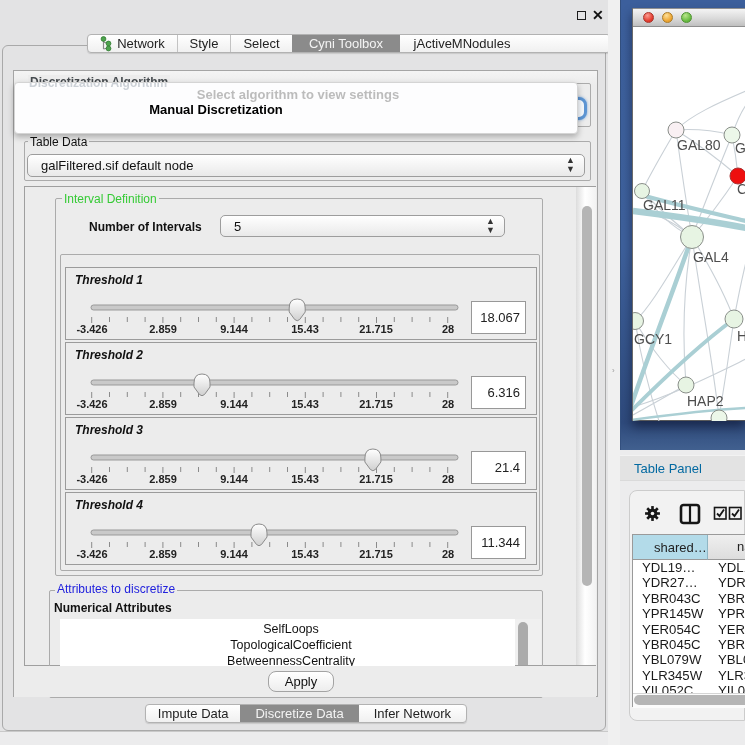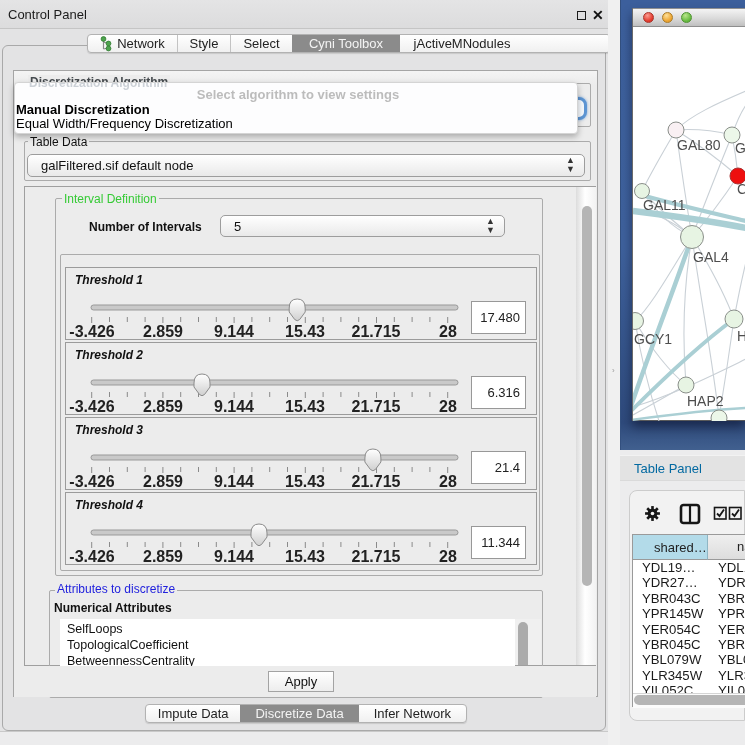--- a/index.html
+++ b/index.html
@@ -24,27 +24,27 @@
 .combo .cv{position:absolute;left:13px;top:3px;}
 .combo .arr{position:absolute;right:9px;top:1px;font-size:9px;color:#333;line-height:9px;text-align:center;}
 
 #scrollpane{left:24px;top:186px;width:572px;height:480px;border:1px solid #9f9f9f;box-sizing:border-box;}
 #vscroll{left:576px;top:187px;width:20px;height:478px;background:linear-gradient(to right,#dcdcdc,#ffffff 45%,#f2f2f2);}
 #vthumb{left:582px;top:206px;width:10px;height:380px;background:#b5b5b5;border-radius:5px;}
 
 .tblock{position:absolute;left:65px;width:472px;height:73px;border:1px solid #9b9b9b;box-sizing:border-box;}
 .tname{position:absolute;left:9px;top:5px;font-weight:bold;font-size:12px;color:#111;font-style:italic;}
 .vbox{position:absolute;left:405px;top:33px;width:55px;height:33px;border:1px solid #989898;background:#fff;box-sizing:border-box;font-size:13px;color:#222;text-align:right;line-height:31px;padding-right:5px;}
-.slab{position:absolute;top:55px;font-size:16px;font-weight:bold;color:#222;transform:translateX(-50%);}
-
-#attrlist{left:60px;top:619px;width:455px;height:46px;background:#fff;overflow:hidden;font-size:12.5px;color:#111;padding-top:2px;}
+.slab{position:absolute;top:55px;font-size:11px;font-weight:bold;color:#222;transform:translateX(-50%);}
+
+#attrlist{left:60px;top:619px;width:455px;height:46px;background:#fff;overflow:hidden;font-size:12.5px;color:#111;padding-top:2px;text-align:center;}
 #attrlist div{padding-left:7px;height:16px;line-height:16px;}
 #listthumb{left:518px;top:622px;width:10px;height:43px;background:#ababab;border-radius:5px 5px 0 0;}
 
-#apply{left:268px;top:671px;width:66px;height:21px;background:linear-gradient(#ffffff,#ededed);border:1px solid #a3a3a3;border-radius:0;box-sizing:border-box;text-align:center;font-size:13px;color:#111;line-height:19px;}
+#apply{left:268px;top:671px;width:66px;height:21px;background:linear-gradient(#ffffff,#ededed);border:1px solid #a3a3a3;border-radius:8px;box-sizing:border-box;text-align:center;font-size:13px;color:#111;line-height:19px;}
 
 #popup{left:14px;top:82px;width:564px;height:52px;background:#fdfdfe;border:1px solid #d4d4d4;border-radius:4px;box-shadow:0 3px 6px rgba(0,0,0,0.28);box-sizing:border-box;overflow:hidden;}
 
 #wc-float{left:577px;top:11px;width:9px;height:9px;border:1.5px solid #1c1c1c;box-sizing:border-box;}
 #wc-close{left:592px;top:7px;width:16px;height:18px;font-size:14px;font-weight:bold;color:#111;}
 
 #splitter{left:608px;top:0;width:12px;height:745px;background:#f0f0f0;}
 #desktop{left:620px;top:0;width:125px;height:450px;background:linear-gradient(#3c5f9c,#3e619d 55%,#2e4a7c 94%,#41608f);border-left:1px solid #33507f;box-sizing:border-box;}
 #netwin{left:632px;top:8px;width:113px;height:413px;background:#fff;border-left:1px solid #6b6b6b;border-bottom:1px solid #5a5a5a;box-sizing:border-box;box-shadow:0 6px 10px rgba(0,0,20,0.45);}
 #nettitle{left:0;top:0;width:113px;height:19px;background:linear-gradient(#f4f4f4,#dadada 55%,#bfbfbf);border-top:1px solid #909090;border-bottom:1px solid #8e8e8e;box-sizing:border-box;}
@@ -57,23 +57,20 @@
 .hdr2{position:absolute;left:75px;top:0;width:38px;height:25px;background:linear-gradient(#efefef,#dddddd);box-sizing:border-box;font-size:13px;color:#222;border-bottom:1px solid #9a9a9a;}
 .col{position:absolute;top:25px;font-size:13.2px;color:#1a1a1a;line-height:15.4px;white-space:pre;}
 #hscroll{left:633px;top:693px;width:112px;height:14px;background:#fbfbfb;border-top:1px solid #d5d5d5;}
 #hthumb{left:634px;top:695px;width:118px;height:10px;background:#b5b5b5;border-radius:5px;}
 svg{display:block;}
 </style></head>
 <body>
 <div id="root">
 
   <div class="abs" style="left:0;top:0;width:608px;height:731px;background:#e3e3e4;"></div>
-  <div class="abs" id="titlebar">
-      <span class="t">Control Panel</span>
-    </div>
   <div class="abs" id="wc-float"></div>
   <div class="abs" id="wc-close">✕</div>
   <div class="abs" id="outerborder"></div>
 
   <div class="abs tabstrip" id="toptabs">
     <div class="tab" style="width:89px;">
       <svg width="13" height="16" viewBox="0 0 13 16" style="margin-right:4px;">
         <line x1="3.5" y1="3" x2="3.5" y2="13" stroke="#8a8a8a" stroke-width="1.2"></line>
         <line x1="3.5" y1="6" x2="8" y2="7.5" stroke="#8a8a8a" stroke-width="1.2"></line>
         <line x1="3.5" y1="13" x2="8" y2="12" stroke="#8a8a8a" stroke-width="1.2"></line>
@@ -133,21 +130,21 @@
         <g transform="translate(231.2,41)">
           <path d="M -8,-1 Q -8,-10 0,-10 Q 8,-10 8,-1 L 8,3 L 2.5,10.5 Q 0,13 -2.5,10.5 L -8,3 Z" fill="url(#thg)" stroke="#8b8b8b" stroke-width="1"></path>
         </g>
       </svg>
       <div class="slab" style="left:26px;">-3.426</div>
       <div class="slab" style="left:97px;">2.859</div>
       <div class="slab" style="left:168px;">9.144</div>
       <div class="slab" style="left:239px;">15.43</div>
       <div class="slab" style="left:310px;">21.715</div>
       <div class="slab" style="left:382px;">28</div>
-      <div class="vbox">17.480</div>
+      <div class="vbox">18.067</div>
     </div>
   <div class="tblock" style="top:342px;">
       <div class="tname">Threshold 2</div>
       <svg width="470" height="71" viewBox="0 0 470 71">
         <rect x="25" y="37" width="367" height="5" rx="2.5" fill="#c9c9c9" stroke="#999999" stroke-width="1"></rect>
         <path d="M25.7,49v6 M43.5,49v5 M61.3,49v5 M79.1,49v5 M96.9,49v6 M114.7,49v5 M132.5,49v5 M150.3,49v5 M168.1,49v6 M185.9,49v5 M203.7,49v5 M221.5,49v5 M239.3,49v6 M257.1,49v5 M274.9,49v5 M292.7,49v5 M310.5,49v6 M328.3,49v5 M346.1,49v5 M363.9,49v5 M381.7,49v6" stroke="#8a8a8a" stroke-width="1" fill="none"></path>
         <g transform="translate(136.0,41)">
           <path d="M -8,-1 Q -8,-10 0,-10 Q 8,-10 8,-1 L 8,3 L 2.5,10.5 Q 0,13 -2.5,10.5 L -8,3 Z" fill="url(#thg)" stroke="#8b8b8b" stroke-width="1"></path>
         </g>
       </svg>
@@ -203,22 +200,21 @@
     <div>BetweennessCentrality</div>
   </div>
   <div class="abs" style="left:515px;top:619px;width:26px;height:46px;background:#f0f0f0;"></div>
     <div class="abs" id="listthumb"></div>
   <div class="abs" style="left:14px;top:666px;width:582px;height:31px;background:#ececec;"></div>
   <div class="abs" id="apply">Apply</div>
 
   <div class="abs" id="popup">
     <div class="abs" style="left:14px;top:-7px;width:260px;height:22px;color:#ccd1d7;font-weight:bold;font-size:12px;">Discretization Algorithm</div>
     <div class="abs" style="left:0;top:4px;width:566px;text-align:center;color:#bcbcbc;font-weight:bold;font-size:13px;">Select algorithm to view settings</div>
-    <div class="abs" style="left:1px;top:19px;width:400px;color:#000;font-weight:bold;font-size:13px;">Manual Discretization</div>
-    <div class="abs" style="left:1px;top:33px;width:400px;color:#000;font-size:13px;">Equal Width/Frequency Discretization</div>
+    <div class="abs" style="left:1px;top:19px;width:400px;color:#000;font-weight:bold;font-size:13px;text-align:center;">Manual Discretization</div>
   </div>
 
   <div class="abs tabstrip" id="bottabs">
     <div class="tab" style="width:95px;">Impute Data</div>
     <div class="tab sel" style="width:119px;">Discretize Data</div>
     <div class="tab" style="width:108px;">Infer Network</div>
   </div>
   <div class="abs" style="left:0;top:731px;width:608px;height:1px;background:#c9c9c9;"></div>
 
   <div class="abs" id="splitter"></div>

